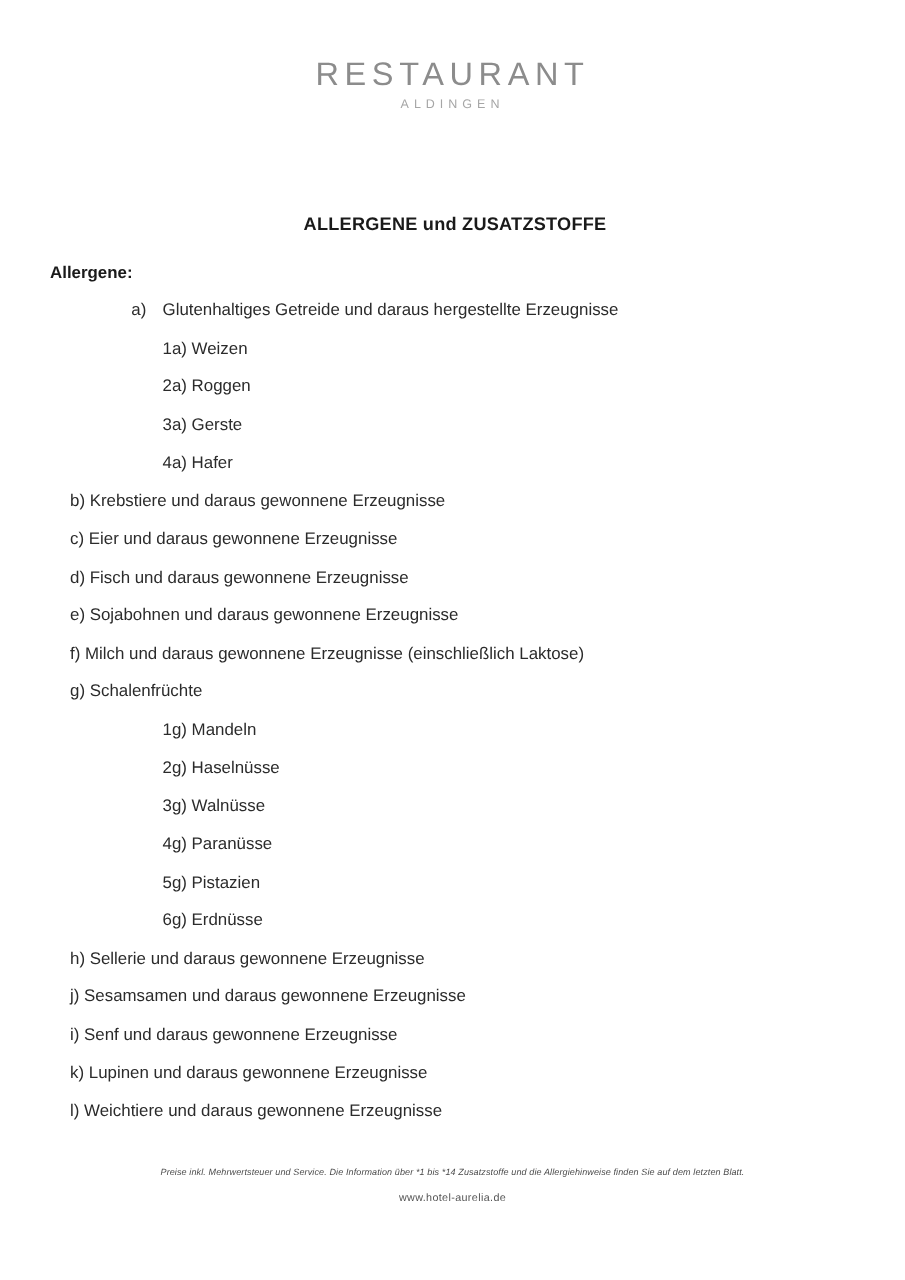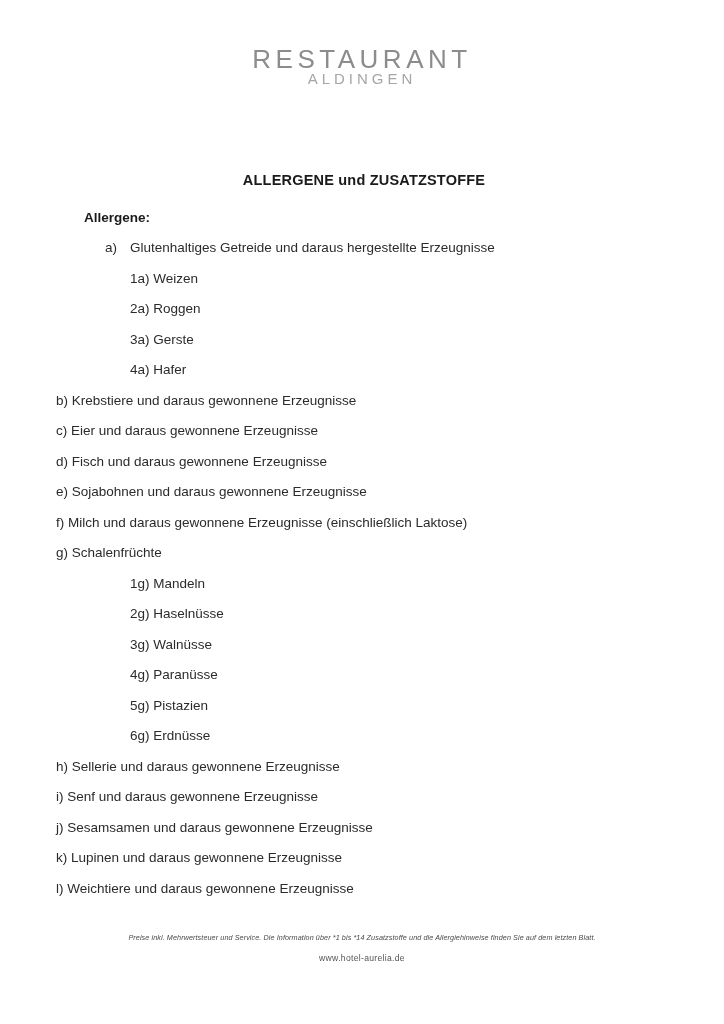--- a/index.html
+++ b/index.html
@@ -43,26 +43,27 @@
     font-size: 26px;
     font-weight: 300;
     color: #8c8c8c;
     letter-spacing: 4.5px;
     line-height: 28px;
     display: block;
     margin-top: 3px;
   }
   .logo-aldingen {
     font-family: "Liberation Sans", sans-serif;
-    font-size: 15px;
+    font-size: 10px;
     font-weight: 400;
     color: #a6a6a6;
     letter-spacing: 4px;
     line-height: 12px;
     display: block;
+    margin-top: 5px;
   }
 
   
   .doc {
     position: absolute;
     top: 172px;
     left: 0;
     width: 724px;
   }
   .doc-title {
@@ -72,21 +73,21 @@
     color: #1a1a1a;
     letter-spacing: 0.2px;
     margin: 0 0 22px 0;
     padding-left: 4px;
   }
   .section-heading {
     font-size: 13.5px;
     font-weight: bold;
     color: #1a1a1a;
     margin: 0 0 14px 0;
-    padding-left: 84px;
+    padding-left: 40px;
   }
 
   .item-list {
     margin: 0;
     padding: 0;
     list-style: none;
   }
   .item {
     font-size: 13.5px;
     color: #2b2b2b;
@@ -158,22 +159,22 @@
         <li class="item"><span>e) Sojabohnen und daraus gewonnene Erzeugnisse</span></li>
         <li class="item"><span>f) Milch und daraus gewonnene Erzeugnisse (einschließlich Laktose)</span></li>
         <li class="item"><span>g) Schalenfrüchte</span></li>
         <li class="item sub"><span>1g) Mandeln</span></li>
         <li class="item sub"><span>2g) Haselnüsse</span></li>
         <li class="item sub"><span>3g) Walnüsse</span></li>
         <li class="item sub"><span>4g) Paranüsse</span></li>
         <li class="item sub"><span>5g) Pistazien</span></li>
         <li class="item sub"><span>6g) Erdnüsse</span></li>
         <li class="item"><span>h) Sellerie und daraus gewonnene Erzeugnisse</span></li>
+        <li class="item"><span>j) Sesamsamen und daraus gewonnene Erzeugnisse</span></li>
         <li class="item"><span>i) Senf und daraus gewonnene Erzeugnisse</span></li>
-        <li class="item"><span>j) Sesamsamen und daraus gewonnene Erzeugnisse</span></li>
         <li class="item"><span>k) Lupinen und daraus gewonnene Erzeugnisse</span></li>
         <li class="item"><span>l) Weichtiere und daraus gewonnene Erzeugnisse</span></li>
       </ul>
   </div>
 
   <div class="footer">
     <p class="footer-note">Preise inkl. Mehrwertsteuer und Service. Die Information über *1 bis *14 Zusatzstoffe und die Allergiehinweise finden Sie auf dem letzten Blatt.</p>
     <p class="footer-url">www.hotel-aurelia.de</p>
   </div>
 

